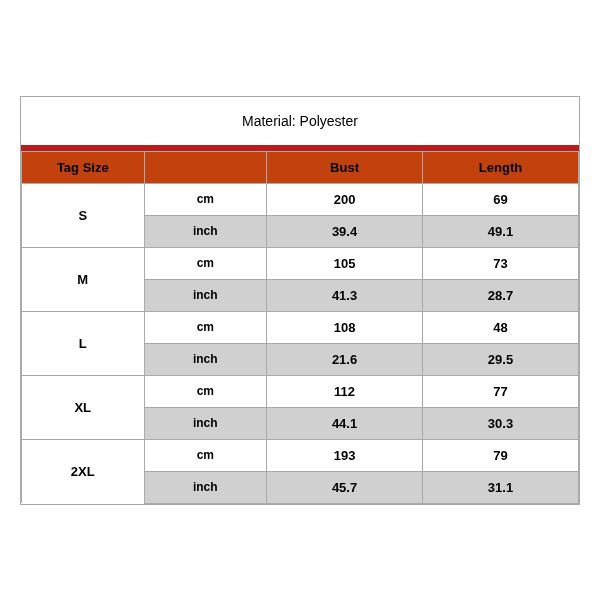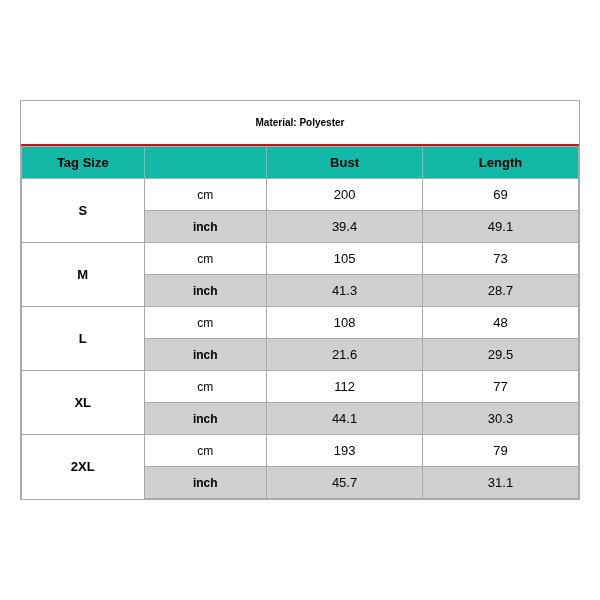--- a/index.html
+++ b/index.html
@@ -13,37 +13,38 @@
       font-family: Arial, sans-serif;
       font-size: 13px;
     }
     .container {
       width: 560px;
       border: 1px solid #aaa;
     }
     .title-row {
       text-align: center;
       padding: 16px 0;
-      font-weight: bold;
-      font-size: 10px;
-      border-bottom: 2px solid #b91c1c;
+      font-weight: normal;
+      font-size: 14px;
+      border-bottom: 6px solid #b91c1c;
       background: #fff;
     }
     table {
       width: 100%;
       border-collapse: collapse;
     }
     table th, table td {
       border: 1px solid #aaa;
       text-align: center;
       padding: 8px 4px;
+      font-weight: bold;
     }
     .header-row th {
       font-weight: bold;
-      background: #14b8a6;
+      background: #c2410c;
     }
     .tag-size-cell {
       font-weight: bold;
       vertical-align: middle;
     }
     .unit-cell {
       font-size: 12px;
     }
     .unit-cell.inch {
       font-weight: bold;

